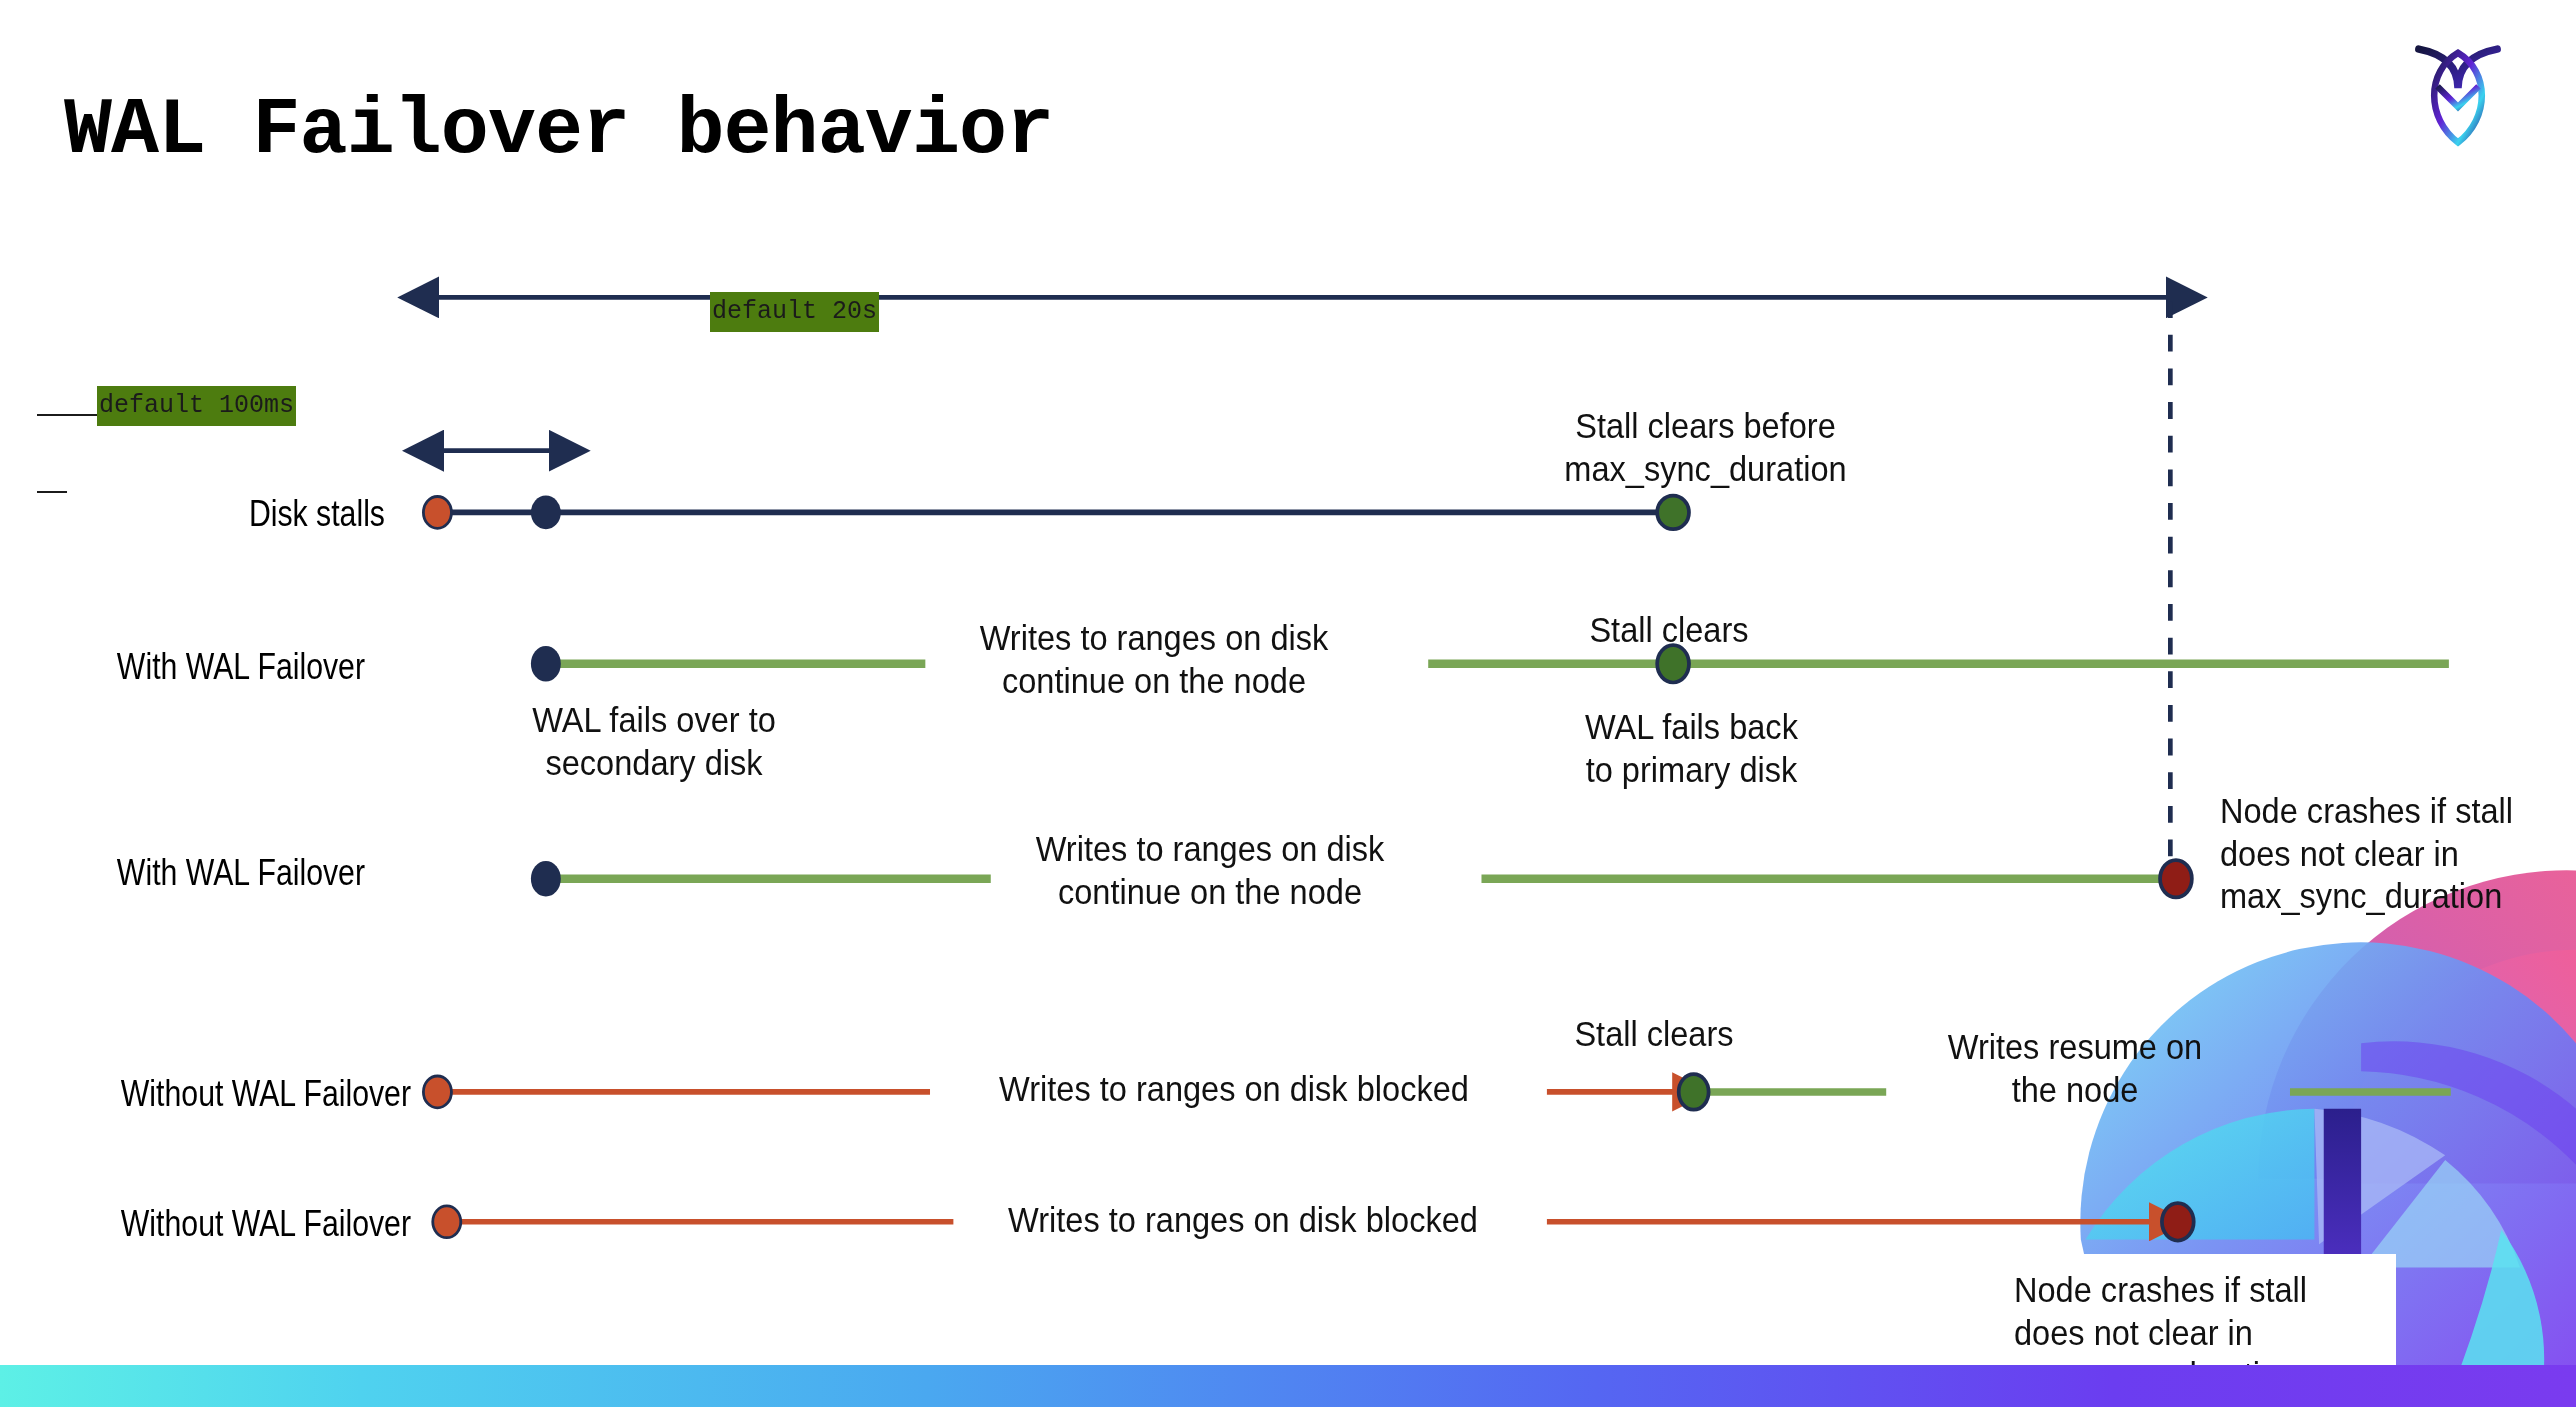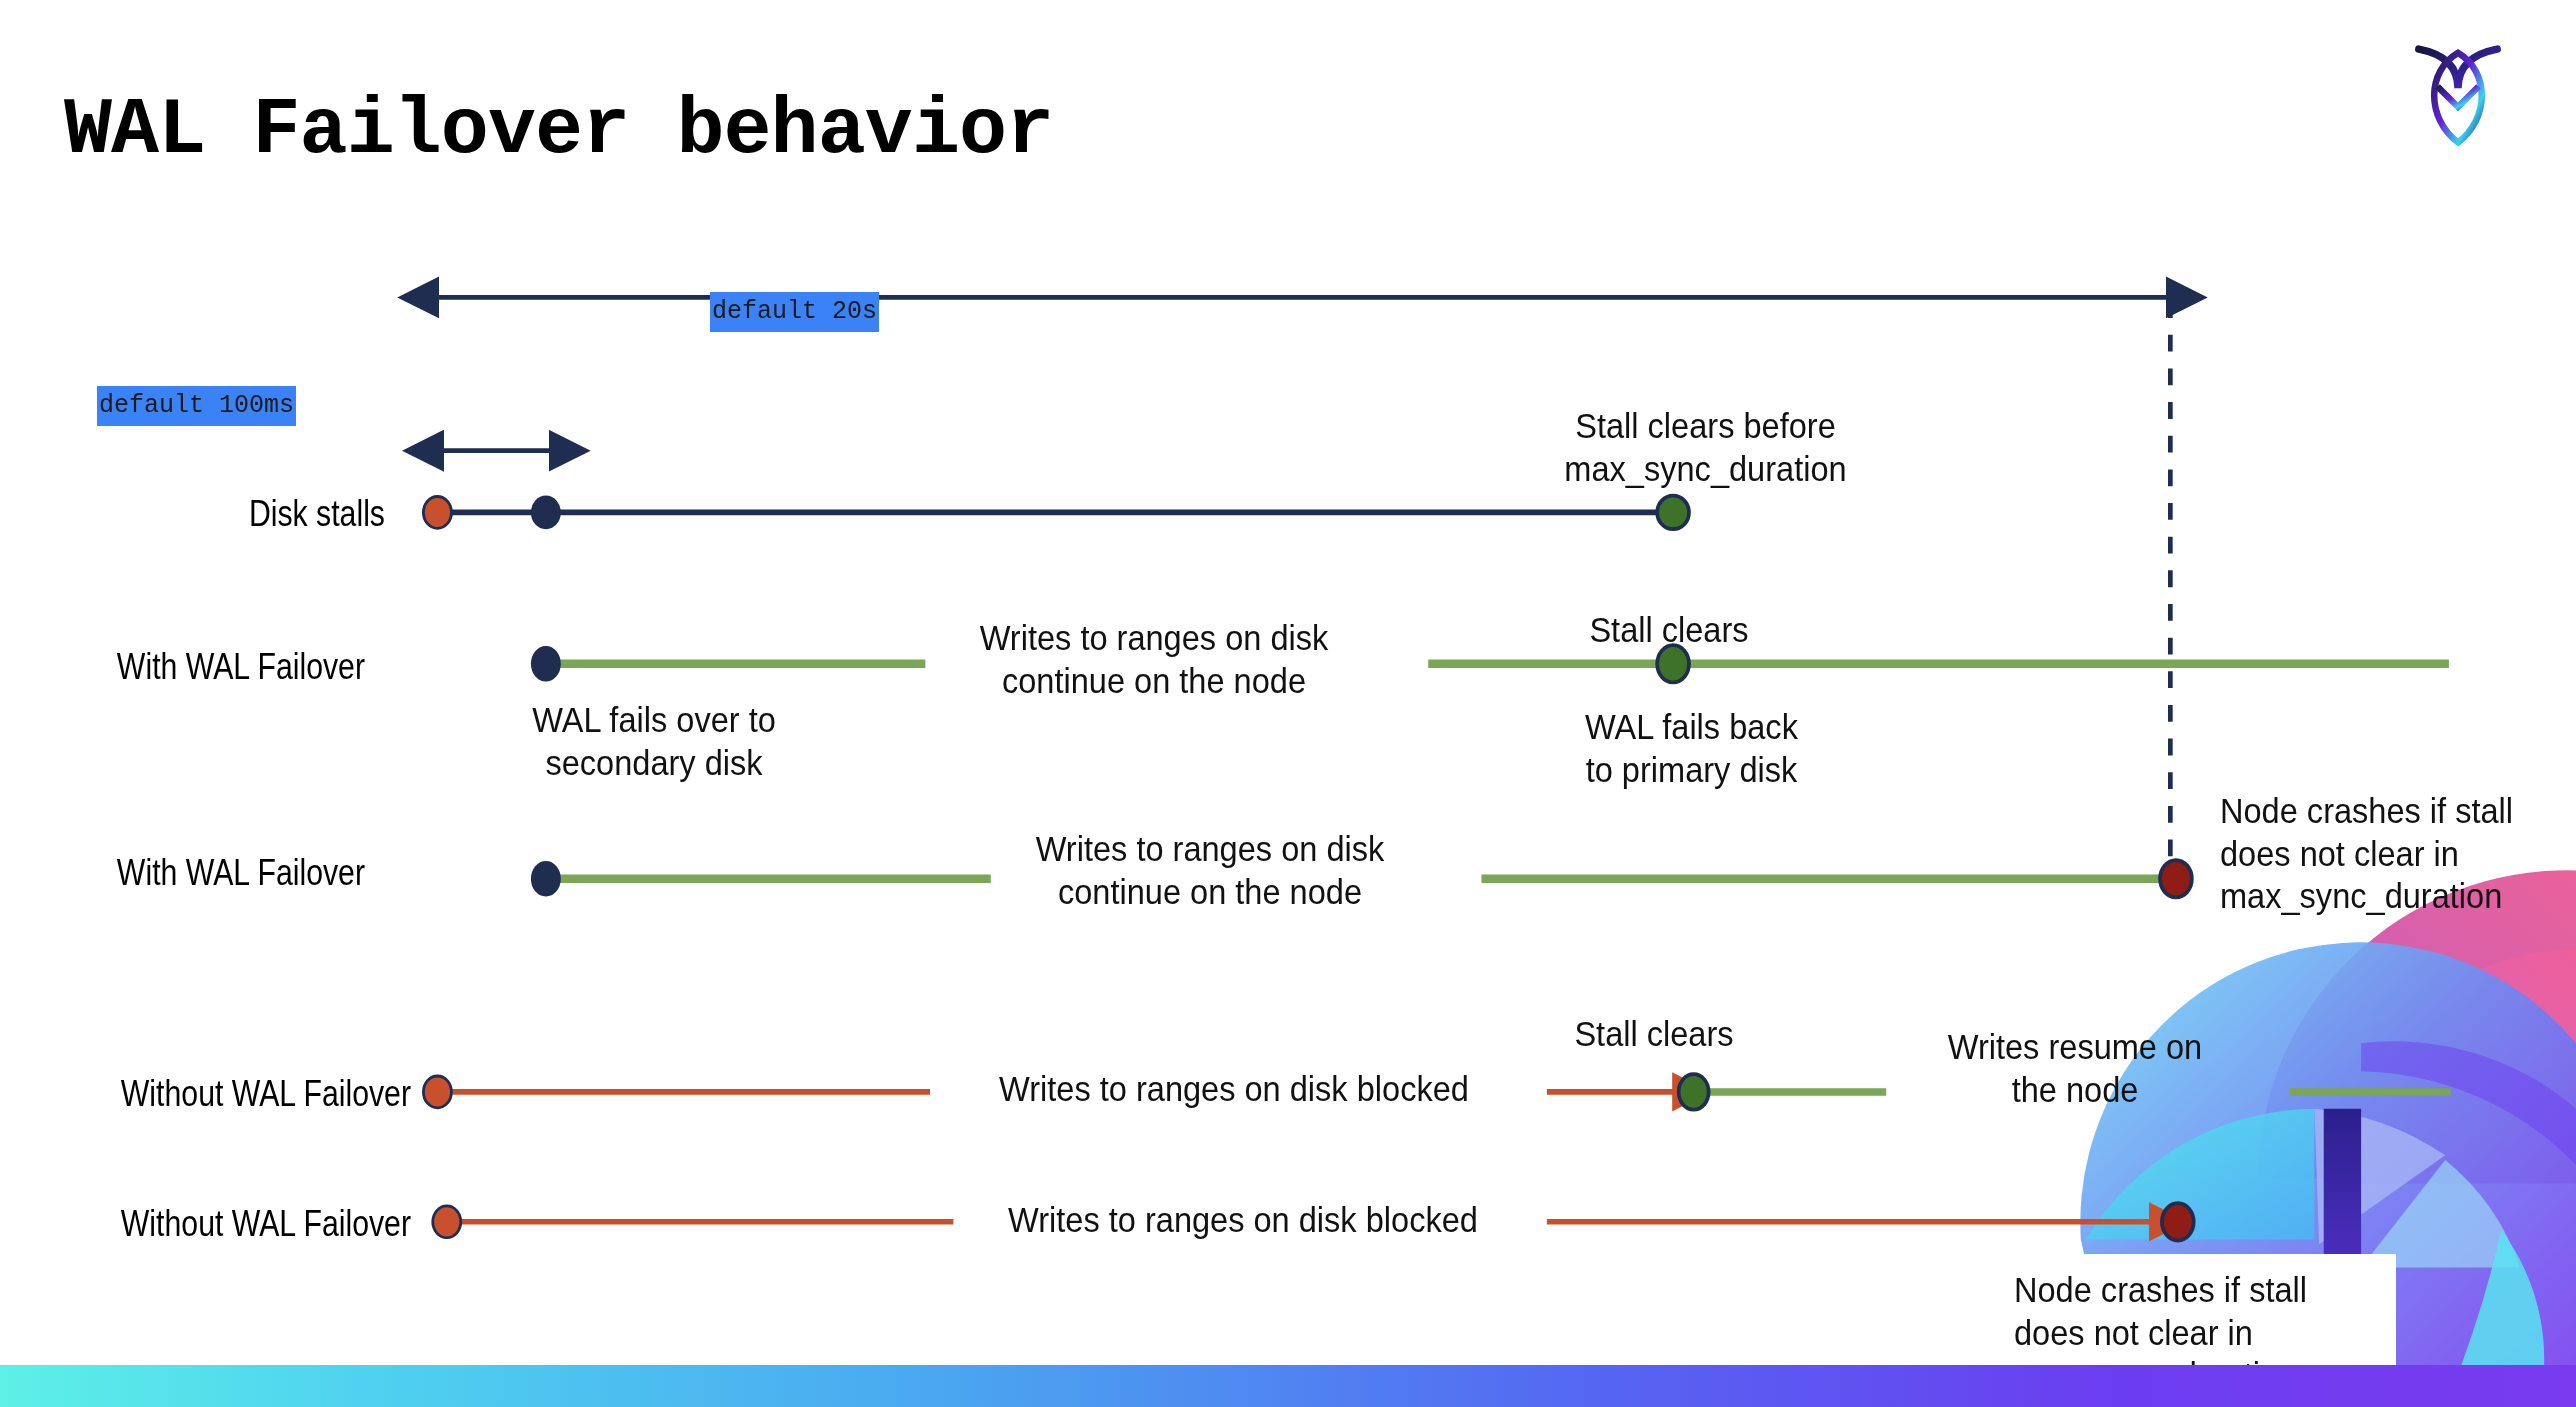--- a/index.html
+++ b/index.html
@@ -20,21 +20,21 @@
     font-family:Liberation Mono, monospace;
     margin-top:40px;
   }
 
   
   .logo{position:absolute;left:2402px;top:32px;width:112px;height:122px;}
 
   
   .code-note{position:absolute;font-family:"Liberation Mono", monospace;
     font-size:25px;color:#1b1b1b;line-height:1.52;white-space:pre;}
-  .code-note span{background:#3b82f6;display:inline-block;padding:0.9px 1.9px;}
+  .code-note span{background:#4d7c0f;display:inline-block;padding:0.9px 1.9px;}
 
   
   .row-label{
     position:absolute;font-size:36px;color:#000000;
     font-family:"Liberation Sans", sans-serif;
     transform:scaleX(.84);transform-origin:right center;
     text-align:right;white-space:nowrap;
   }
 
   
@@ -171,21 +171,21 @@
       <path d="M60 22 C26 42 26 92 60 118 C94 92 94 42 60 22 Z" stroke="url(#lg1)" stroke-width="7" fill="none"></path>
       <path d="M38 58 L60 80 L82 58" stroke="url(#lg1)" stroke-width="7" fill="none"></path>
       <line x1="60" y1="80" x2="60" y2="118" stroke="url(#lg1)" stroke-width="7"></line>
     </svg>
   </div>
 
   <div class="code-note" style="left:650px;top:254px;">
     <span>default 20s</span><br>
   </div>
 
-  <div class="code-note" style="left:37px;top:348px;">
+  <div class="code-note" style="left:37px;top:348px;text-decoration:underline;">
     <span>default 100ms</span><br>
   </div>
 
   <div class="row-label" style="left:0px;top:493px;width:385px;">Disk stalls</div>
   <div class="row-label" style="left:0px;top:646px;width:365px;">With WAL Failover</div>
   <div class="row-label" style="left:0px;top:852px;width:365px;">With WAL Failover</div>
   <div class="row-label" style="left:0px;top:1073px;width:411px;">Without WAL Failover</div>
   <div class="row-label" style="left:0px;top:1203px;width:411px;">Without WAL Failover</div>
 
   <div class="callout ctr" style="left:1528px;top:405px;width:355px;">Stall clears before

